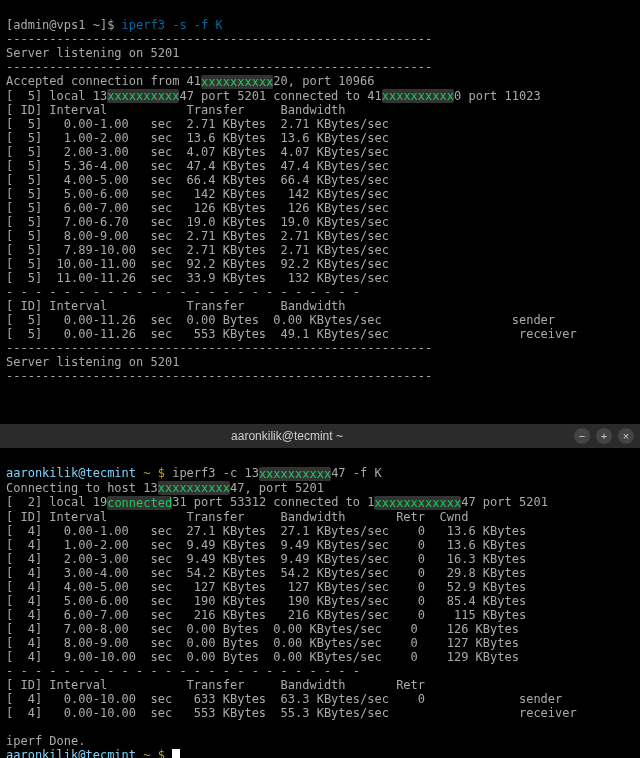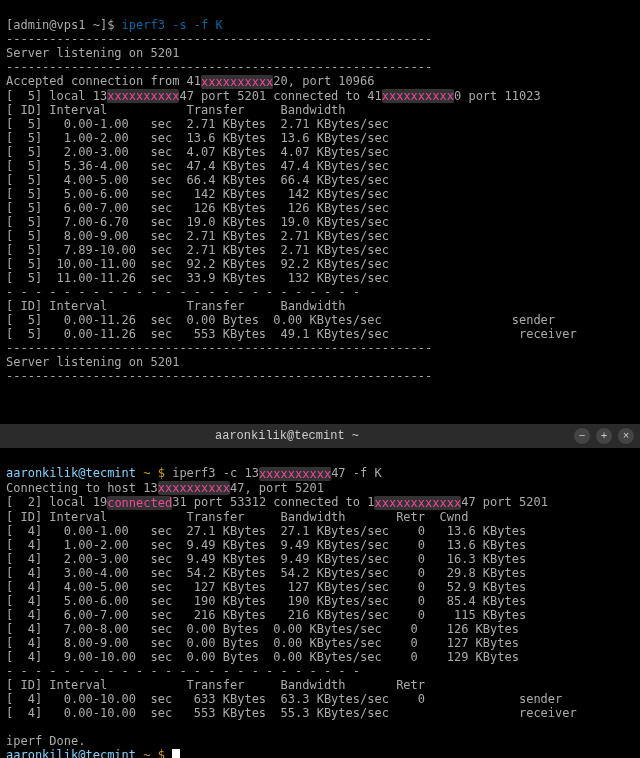--- a/index.html
+++ b/index.html
@@ -18,39 +18,39 @@
     box-sizing: border-box;
   }
   .term1 { background: #000; color: #aaa; height: 424px; }
   .term2 { background: #000; color: #aaa; }
   .titlebar {
     background: #2b2b2b;
     height: 24px;
     display: flex;
     align-items: center;
     position: relative;
-    font-family: Liberation Mono, monospace;
+    font-family: Liberation Sans, sans-serif;
     font-size: 12px;
     color: #ccc;
   }
   .titlebar .title { flex: 1; text-align: center; }
   .winbtns { display: flex; gap: 6px; padding-right: 6px; }
   .winbtn {
     width: 16px; height: 16px; border-radius: 8px;
     background: #444; color: #ccc; font-size: 11px;
     display: flex; align-items: center; justify-content: center;
     cursor: pointer;
   }
   .green { color: #7dd3fc; }
   .yellow { color: #c5a000; }
   .white { color: #0369a1; }
   .redacted {
     display: inline-block;
     background: #333;
-    color: #ec4899;
+    color: #22c55e;
     border-radius: 2px;
     vertical-align: middle;
   }
   .cursor {
     display: inline-block;
     width: 8px; height: 12px;
     background: #fff;
     vertical-align: middle;
   }
 </style>

